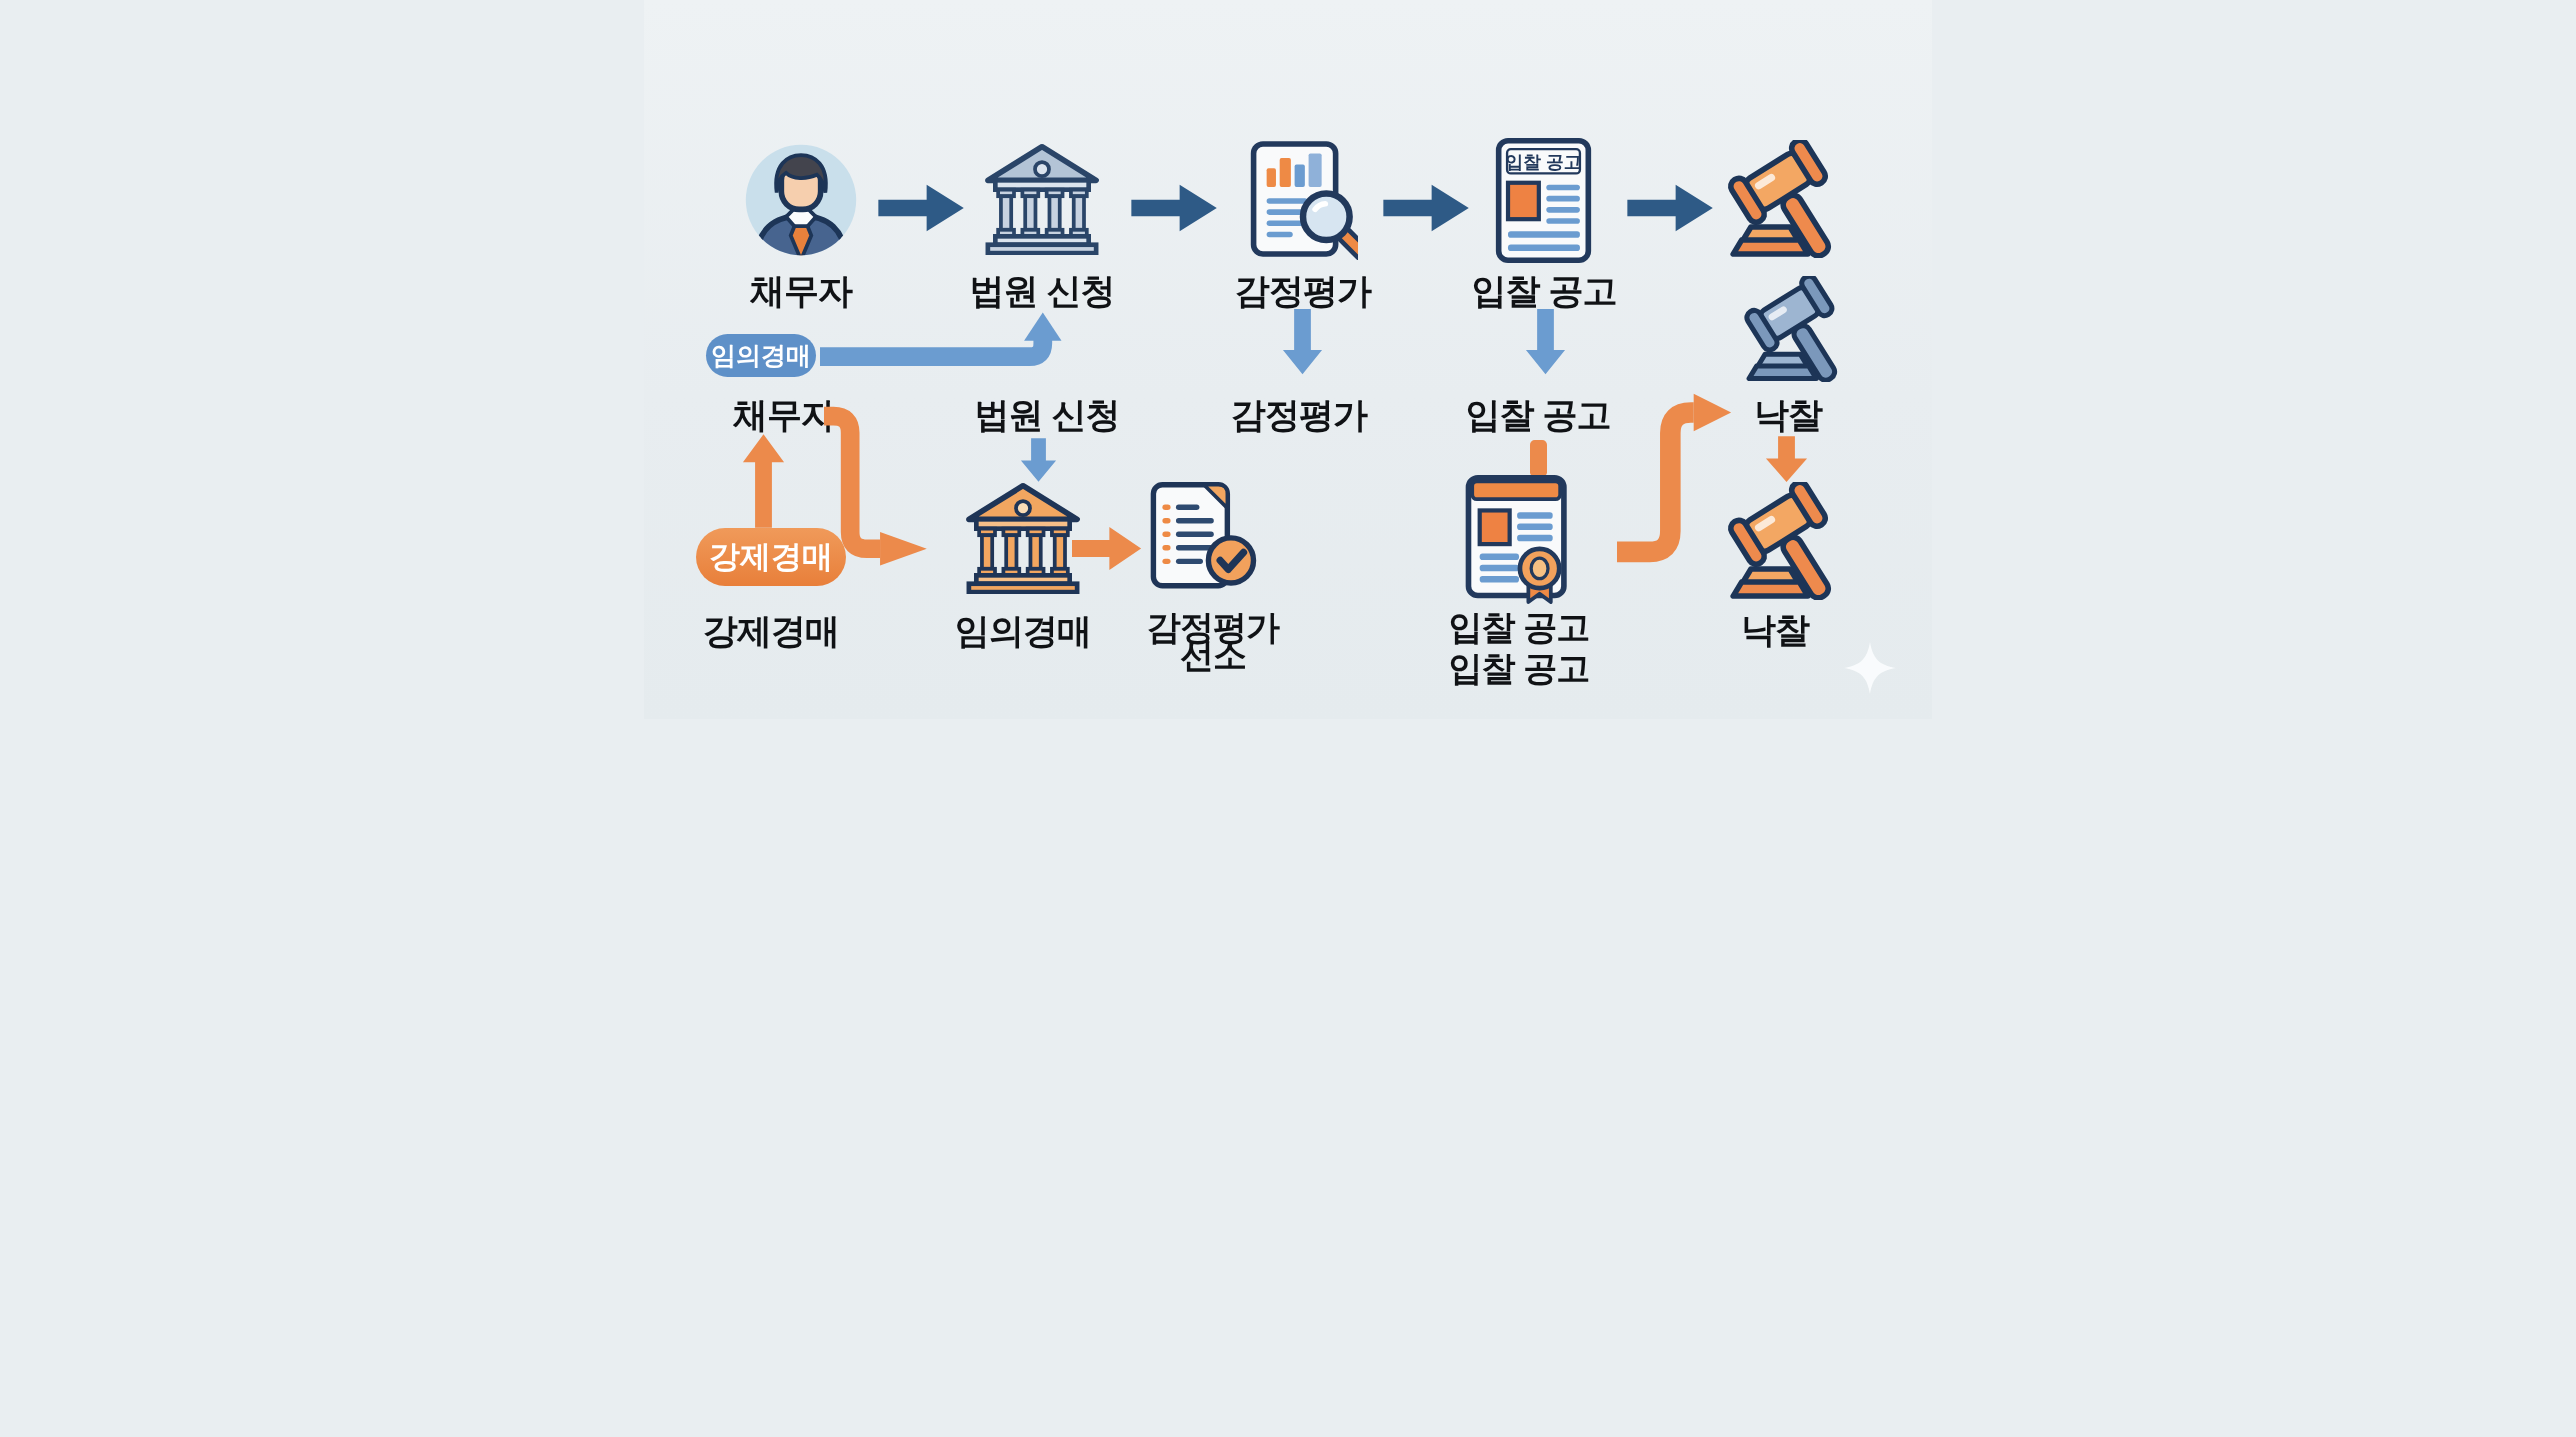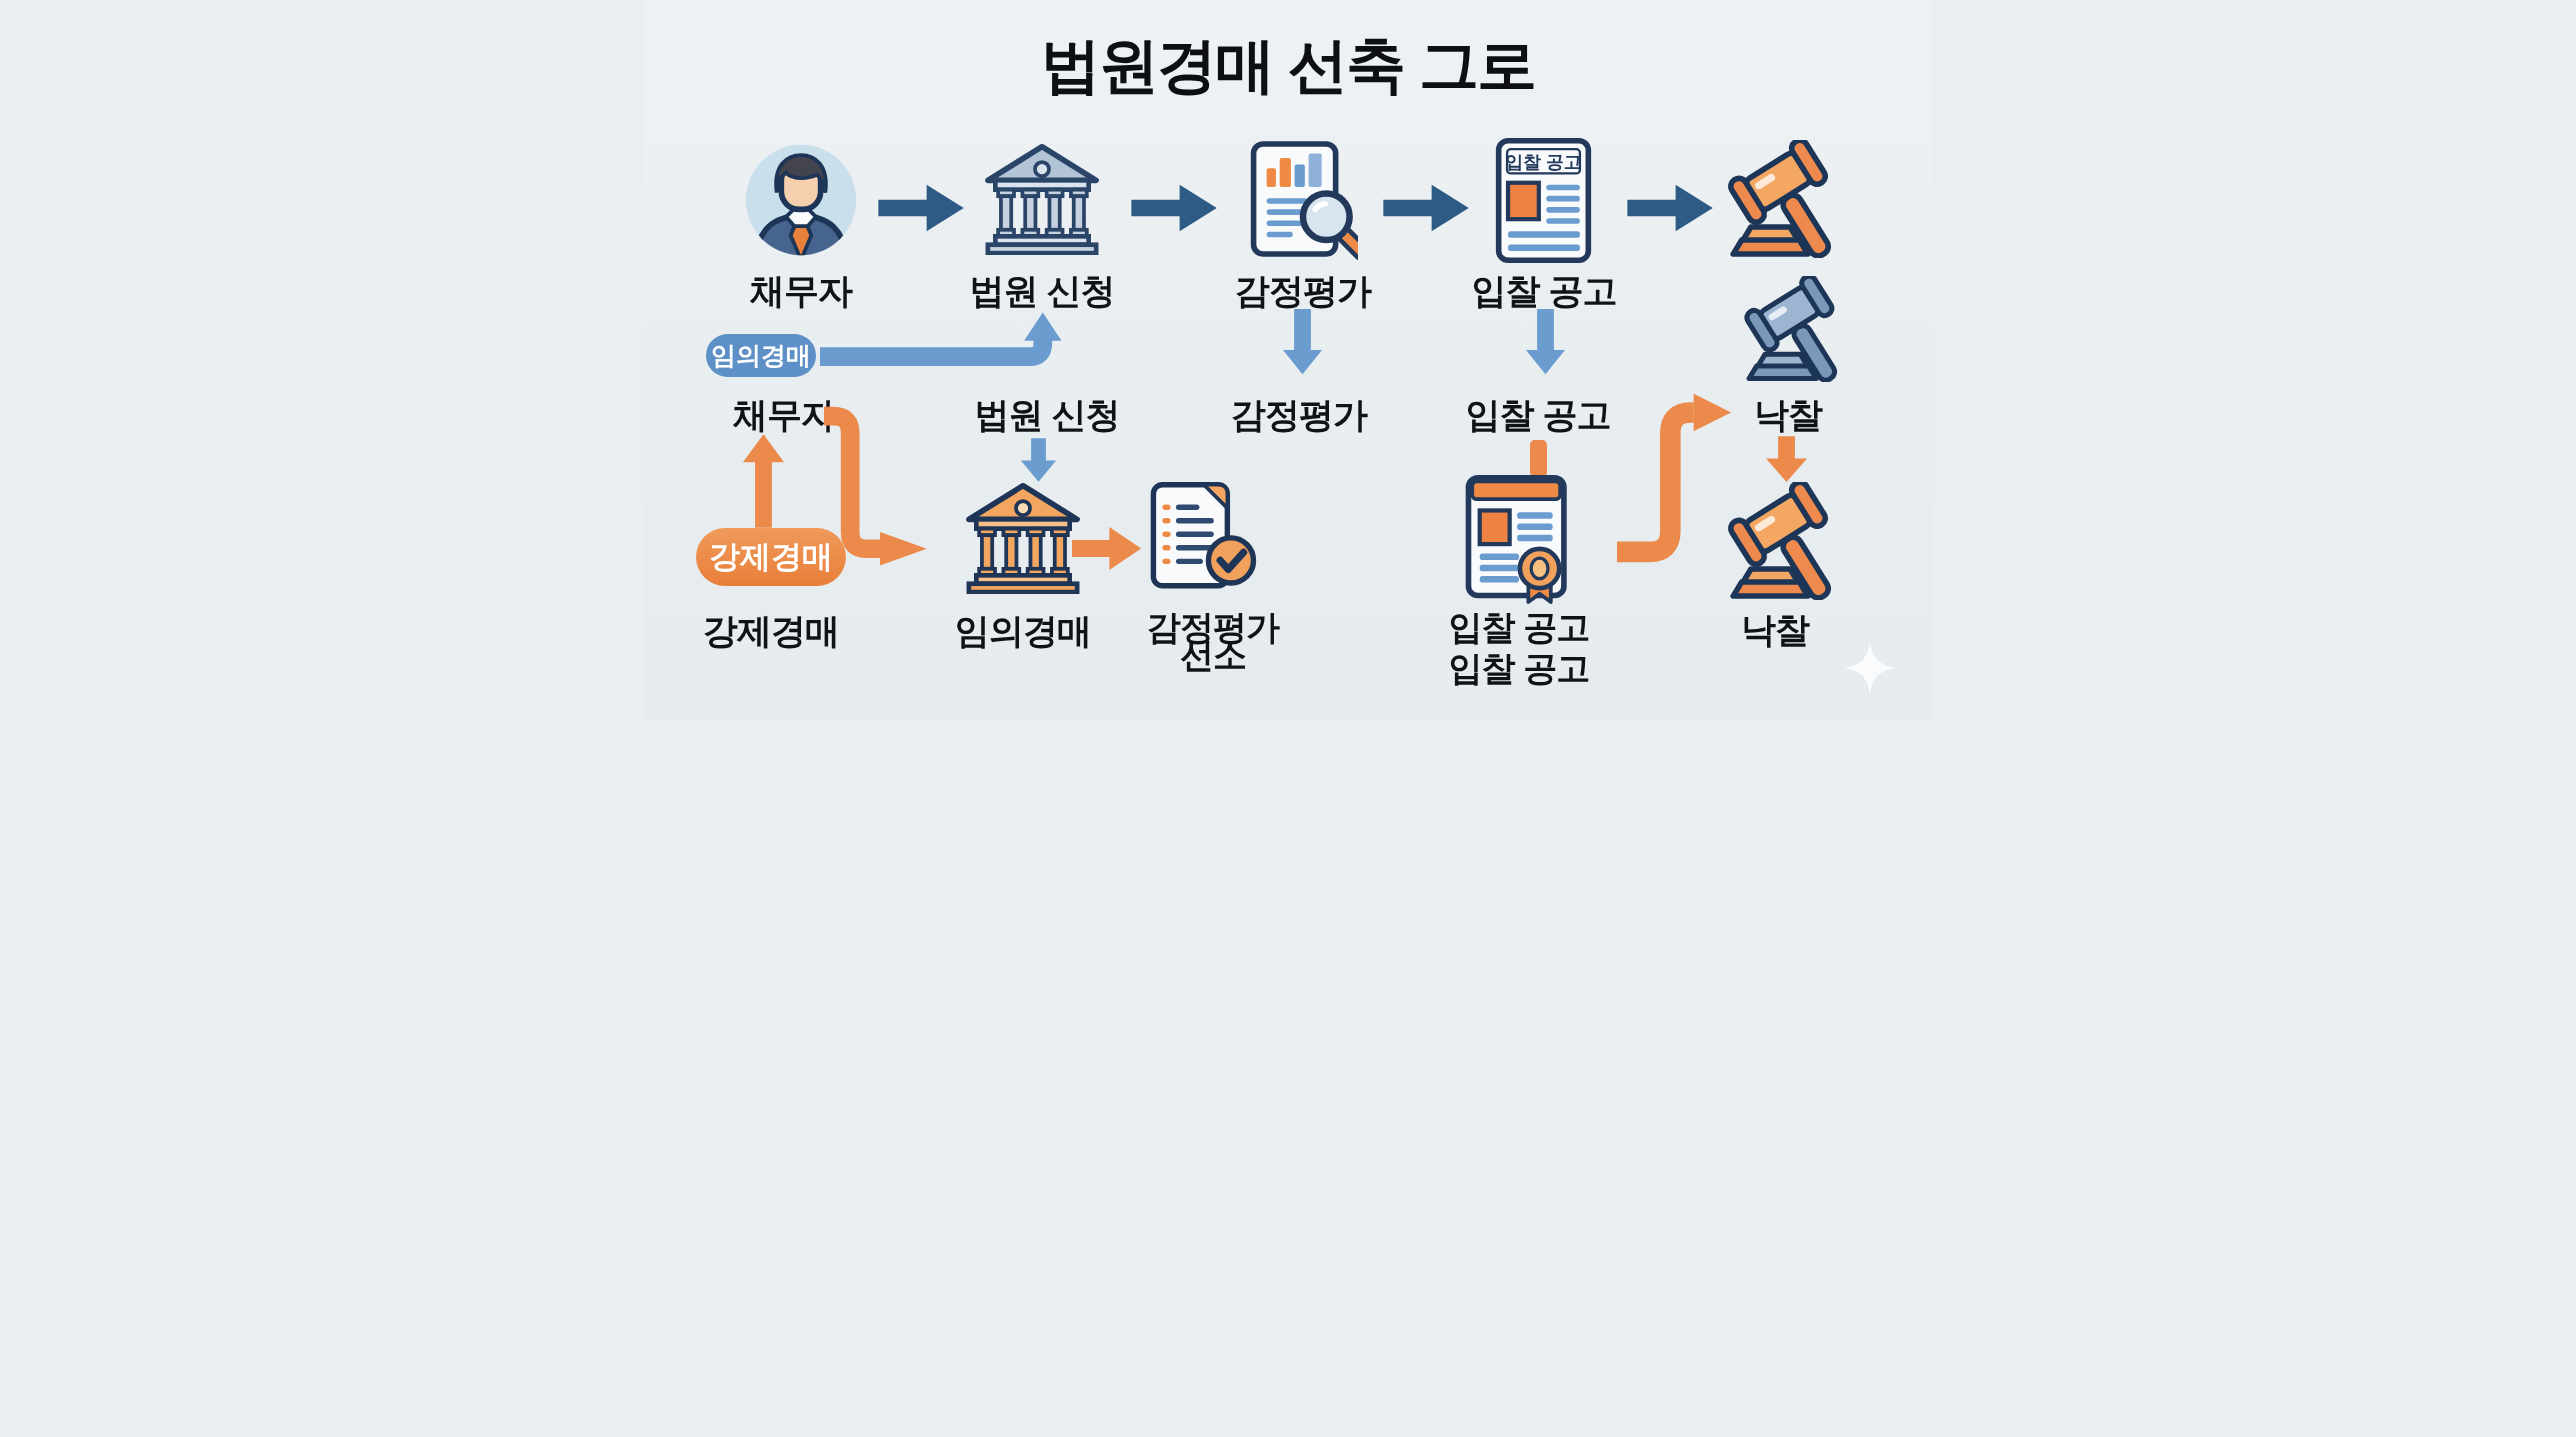--- a/index.html
+++ b/index.html
@@ -17,21 +17,20 @@
   .badge.blue{background:#5e90c8;border-radius:21.5px;font-size:25px;}
   .badge.orange{background:linear-gradient(180deg,#f09a5a,#e87f3a);border-radius:29px;font-size:31px;}
   .dash{position:absolute;background:#ec8a4b;border-radius:4.7px;}
   svg{display:block;}
 </style>
 </head>
 <body>
 
 <div id="stage">
 
-  <div class="title">법원경매 선축 그로</div>
 
   <svg class="abs" style="left:99px;top:142px" width="116" height="116" viewBox="0 0 124 124">
     <defs>
         <clipPath id="avc">
           <circle cx="62" cy="62" r="59"></circle>
         </clipPath>
       </defs>
     <circle cx="62" cy="62" r="59" fill="#c9dfeb"></circle>
     <g clip-path="url(#avc)">
       <path d="M14,126 c1,-32 19,-47 48,-47 c29,0 47,15 48,47 z" fill="#47648f" stroke="#1d3557" stroke-width="6"></path>

